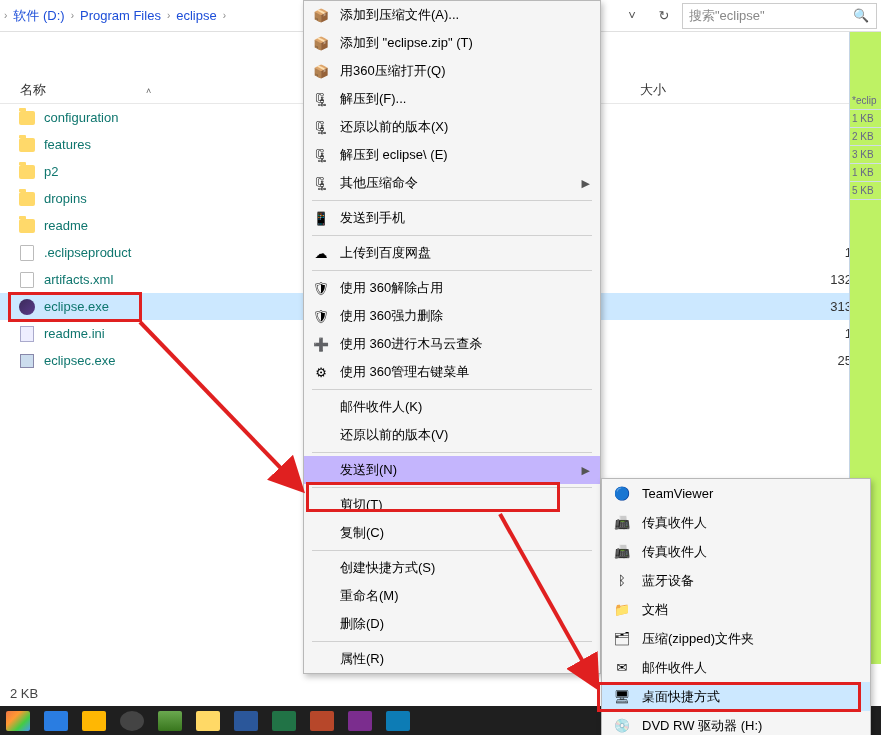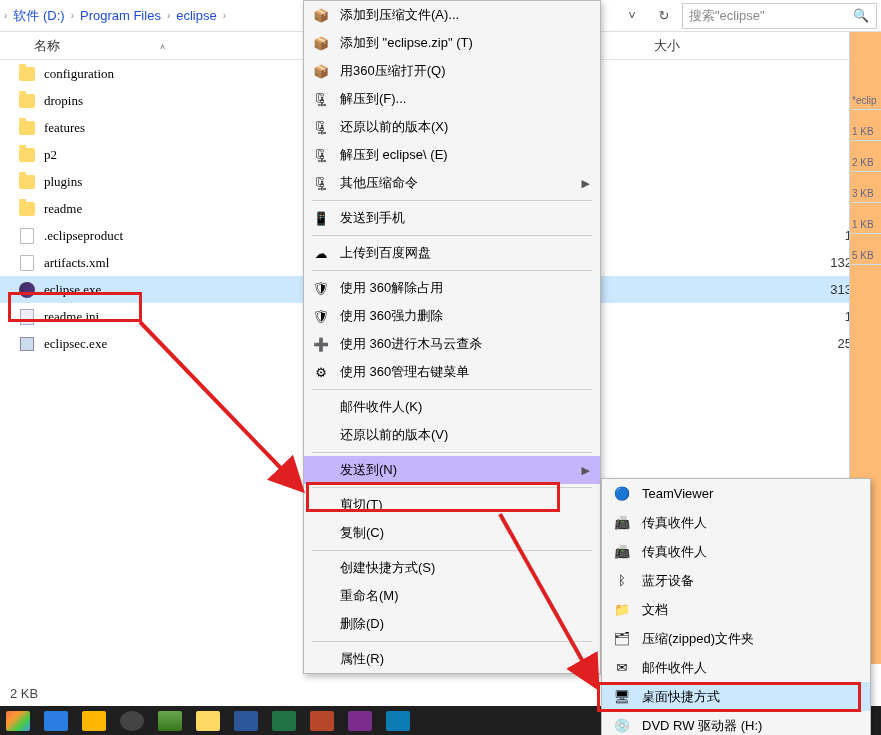--- a/index.html
+++ b/index.html
@@ -41,60 +41,60 @@
       padding: 0 6px;
       color: #888;
       justify-content: space-between;
     }
     .search-box .mag { color: #888; }
     
     .col-headers {
       display: flex;
       height: 28px;
       align-items: center;
-      padding-left: 34px;
+      padding-left: 20px;
       border-bottom: 1px solid #e8e8e8;
       color: #333;
+      margin-top: 44px;
     }
     .col-name { width: 280px; }
     .col-size { margin-left: 340px; width: 80px; }
     .sort-caret { font-size: 9px; color: #666; margin-left: 100px;}
     
     .file-list { position: relative; }
     .file-row {
       height: 27px;
       display: flex;
       align-items: center;
       padding-left: 18px;
       gap: 8px;
     }
     .file-row.selected { background: #cce8ff; }
     .file-row .icon { width: 18px; height: 18px; display: inline-flex; align-items:center; justify-content:center;}
-    .file-row .label { flex:1; color: #000000; font-family: Liberation Serif, serif; }
+    .file-row .label { flex:1; color: #0f766e; }
     .file-row .size  { width: 90px; text-align: right; color:#333; padding-right:8px;}
     .folder-icon { width:16px;height:14px;background:#ffd96a;border-radius:2px;position:relative;}
     .folder-icon::before{content:"";position:absolute;top:-3px;left:0;width:7px;height:3px;background:#ffd96a;border-radius:1px 1px 0 0;}
     .file-icon{width:14px;height:16px;border:1px solid #bbb;background:#fff;border-radius:1px;}
     .eclipse-icon{width:16px;height:16px;border-radius:50%;background:linear-gradient(135deg,#3b2a5a,#5a3b8a);position:relative;}
     .ini-icon{width:14px;height:16px;border:1px solid #aac;background:#eef;}
     .exec-icon{width:14px;height:14px;border:1px solid #88a;background:#cde;}
     
     .side-panel {
       position: absolute;
       top: 32px; right: 0;
       width: 32px;
       height: 632px;
-      background: #fdba74;
+      background: #bef264;
       border-left: 1px solid #c4d4e4;
       font-size:10px;
       color:#668;
       display:flex;
       flex-direction:column;
       padding-top:60px;
-      gap:13px;
     }
     .side-panel div{padding:3px 2px;border-bottom:1px solid #d0dce8;white-space:nowrap;overflow:hidden;}
     
     .status-bar {
       position:absolute; bottom:29px; left:0;
       height:24px; padding:4px 10px;
       color:#444;
     }
     
     .taskbar {
@@ -182,42 +182,35 @@
       <span class="icon">
         <span class="folder-icon"></span>
       </span>
       <span class="label">configuration</span>
       <span class="size"></span>
     </div>
     <div class="file-row">
       <span class="icon">
         <span class="folder-icon"></span>
       </span>
-      <span class="label">dropins</span>
-      <span class="size"></span>
-    </div>
-    <div class="file-row">
-      <span class="icon">
-        <span class="folder-icon"></span>
-      </span>
       <span class="label">features</span>
       <span class="size"></span>
     </div>
     <div class="file-row">
       <span class="icon">
         <span class="folder-icon"></span>
       </span>
       <span class="label">p2</span>
       <span class="size"></span>
     </div>
     <div class="file-row">
       <span class="icon">
         <span class="folder-icon"></span>
       </span>
-      <span class="label">plugins</span>
+      <span class="label">dropins</span>
       <span class="size"></span>
     </div>
     <div class="file-row">
       <span class="icon">
         <span class="folder-icon"></span>
       </span>
       <span class="label">readme</span>
       <span class="size"></span>
     </div>
     <div class="file-row">

